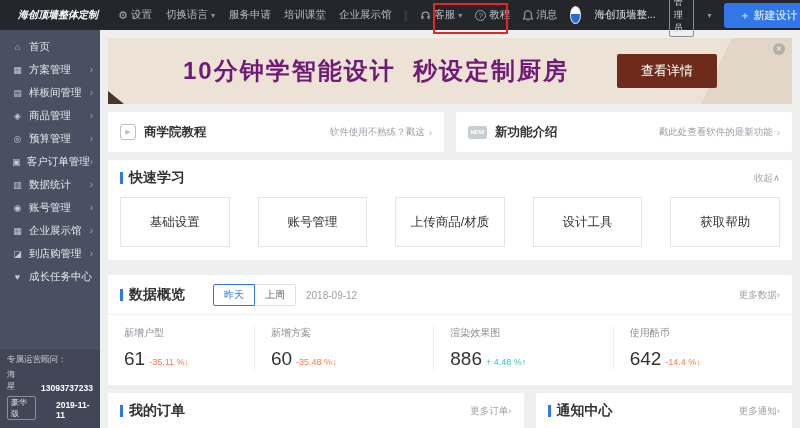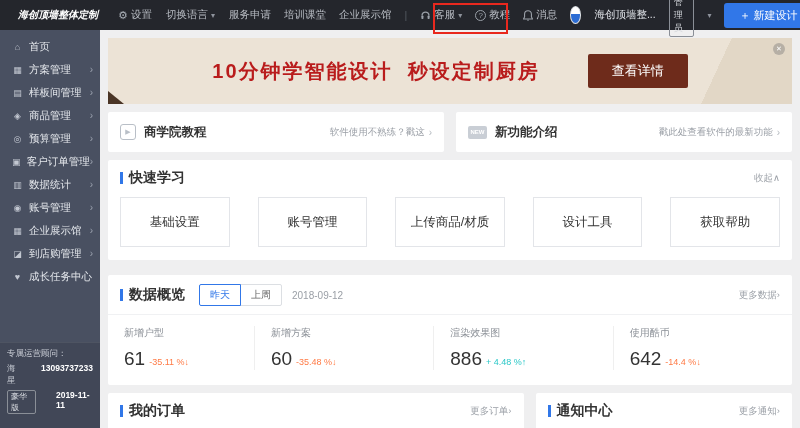--- a/index.html
+++ b/index.html
@@ -27,35 +27,35 @@
   
   .anno { position:absolute; left:433px; top:3px; width:75px; height:31px;
     border:2px solid #e8281e; z-index:50; }
   
   .sidebar { position:absolute; top:30px; left:0; width:100px; height:398px; background:#495061; }
   .nav-list { padding-top:5px; }
   .nav-item { height:23px; display:flex; align-items:center; padding-left:11px; cursor:pointer;
     color:#e4e7ec; font-size:10.5px; white-space:nowrap; }
   .nav-ico { width:13px; margin-right:5px; font-size:9px; color:#c2c7d1; text-align:center; }
   .nav-arrow { margin-left:auto; margin-right:7px; color:#9aa0ad; font-size:10px; }
-  .sb-footer { position:absolute; bottom:0; left:0; width:100%; padding:5px 7px 14px;
+  .sb-footer { position:absolute; bottom:0; left:0; width:100%; padding:5px 7px 8px;
     background:rgba(0,0,0,0.10); border-top:1px solid rgba(255,255,255,0.07);
     color:#c9cdd5; font-size:8.5px; }
-  .sb-row { display:flex; justify-content:space-between; align-items:flex-start; margin-top:3px;gap:20px; }
+  .sb-row { display:flex; justify-content:space-between; align-items:flex-end; margin-top:3px;gap:20px; }
   .sb-phone,.sb-date { color:#fff; font-weight:700; }
   .edition { border:1px solid #8a8f97; border-radius:2px; padding:0 3px; font-size:8px; color:#dadde2; }
   
   .main { position:absolute; top:30px; left:100px; width:700px; height:398px; background:#efeff0; }
   .banner { position:relative; margin:8px 8px 0; height:66px; background:#ece3d6; overflow:hidden;
     display:flex; align-items:center; justify-content:center; gap:48px; }
   .banner:before { content:""; position:absolute; right:-40px; top:-30px; width:260px; height:120px;
     background:linear-gradient(115deg,transparent 55%,#e2d7c6 55%); }
   .banner:after { content:""; position:absolute; left:0; bottom:0; width:0; height:0;
     border-left:16px solid #4a3526; border-top:13px solid transparent; }
-  .banner-title { font-size:20px; color:#b91c1c; font-weight:700; letter-spacing:2px; z-index:1; white-space:pre; }
+  .banner-title { font-size:24px; color:#701a75; font-weight:700; letter-spacing:2px; z-index:1; white-space:pre; }
   .btn-cta { background:#6e2b1b; color:#fff; border:none; font-size:13px; padding:8px 24px;
     border-radius:2px; cursor:pointer; z-index:1; }
   .banner-close { position:absolute; top:5px; right:7px; width:12px; height:12px; border-radius:50%;
     background:#b6afa5; color:#fff; font-size:7px; display:flex; align-items:center; justify-content:center;
     cursor:pointer; z-index:2; }
   .cards-row { margin:8px 8px 0; display:flex; gap:12px; }
   .info-card { flex:1; height:40px; background:#fff; border-radius:2px; display:flex; align-items:center;
     padding:0 12px; cursor:pointer; }
   .ic-play { width:16px; height:16px; border:1.5px solid #b9bfc7; border-radius:3px; color:#b9bfc7;
     font-size:7px; display:flex; align-items:center; justify-content:center; }
@@ -68,21 +68,21 @@
   .sec-head { display:flex; align-items:center; padding:9px 12px 8px; }
   .sec-title { font-size:14px; font-weight:700; color:#333; display:flex; align-items:center; }
   .sec-title:before { content:""; width:3px; height:12px; background:#3177e8; margin-right:6px; }
   .sec-more { margin-left:auto; font-size:9.5px; color:#9a9fa6; cursor:pointer; }
   .quick-panel { margin:8px 8px 0; padding-bottom:13px; }
   .qbtn-row { display:flex; gap:28px; padding:2px 12px 0; }
   .qbtn { flex:1; height:50px; background:#fff; border:1px solid #e3e5e9; font-size:12.5px; color:#333;
     display:flex; align-items:center; justify-content:center; cursor:pointer; }
   .data-panel { margin:15px 8px 0; }
   .data-head { border-bottom:1px solid #f0f1f3; }
-  .tabs { display:flex; margin-left:14px; }
+  .tabs { display:flex; margin-left:28px; }
   .tab { font-size:10px; padding:3px 10px; border:1px solid #dcdfe3; color:#666; background:#fff; cursor:pointer; }
   .tab.active { border-color:#3177e8; color:#3177e8; z-index:1; }
   .tab:first-child { border-radius:2px 0 0 2px; }
   .tab:last-child { border-radius:0 2px 2px 0; margin-left:-1px; }
   .data-date { margin-left:10px; font-size:10px; color:#9a9fa6; }
   .stats { display:flex; padding:11px 0 15px; }
   .stat { flex:1; padding-left:16px; border-left:1px solid #efefef; }
   .stat:first-child { border-left:none; flex:0.8; }
   .stat-label { font-size:10px; color:#8b9097; }
   .stat-valrow { margin-top:8px; display:flex; align-items:baseline; gap:4px; }

